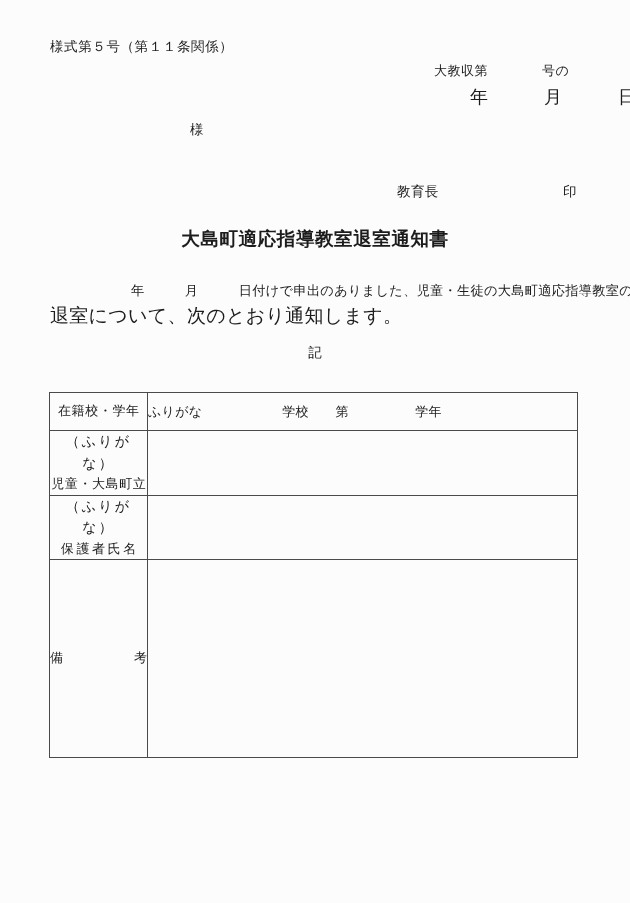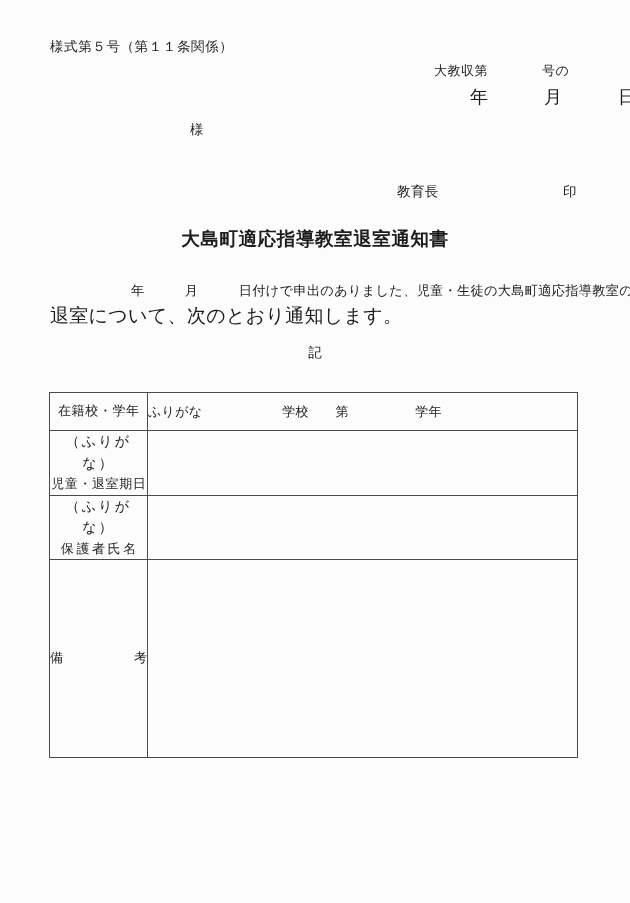--- a/index.html
+++ b/index.html
@@ -187,21 +187,21 @@
       <tr class="row-h1">
         <td class="cell-label">
           <span class="main sp-narrow">在籍校・学年</span>
         </td>
         <td class="cell-value">ふりがな　　　　　　学校　　第　　　　　学年</td>
       </tr>
 
       <tr class="row-h2">
         <td class="cell-label">
           <span class="sub">（ふりがな）</span>
-          <span class="main sp-narrow">児童・退室期日</span>
+          <span class="main sp-narrow">児童・大島町立</span>
         </td>
         <td class="cell-value"></td>
       </tr>
 
       <tr class="row-h3">
         <td class="cell-label">
           <span class="sub">（ふりがな）</span>
           <span class="main sp-mid">保護者氏名</span>
         </td>
         <td class="cell-value"></td>

